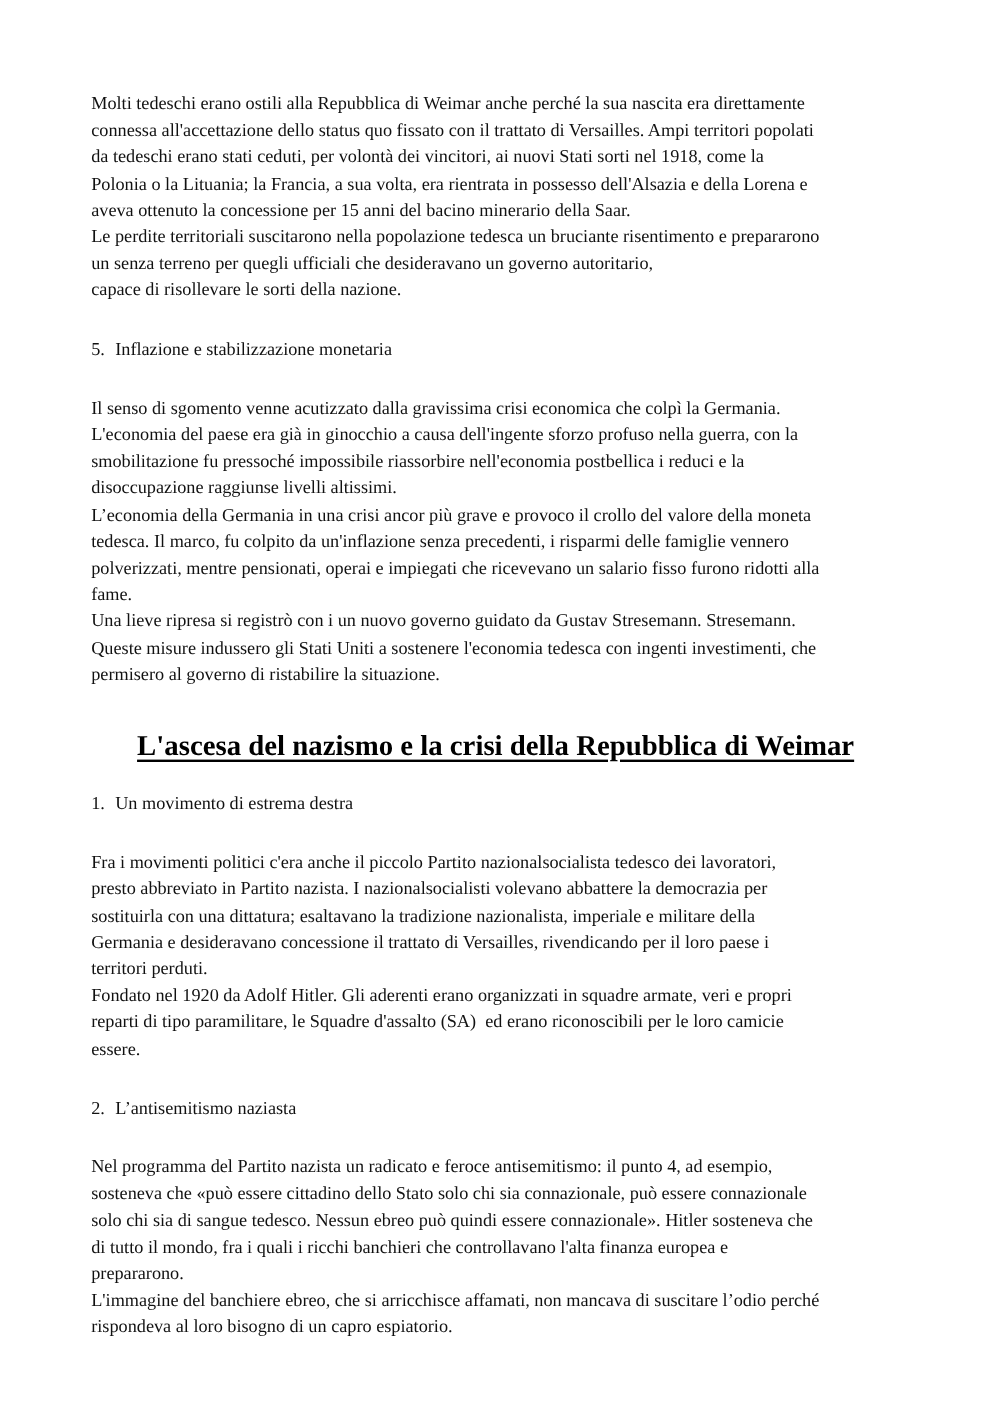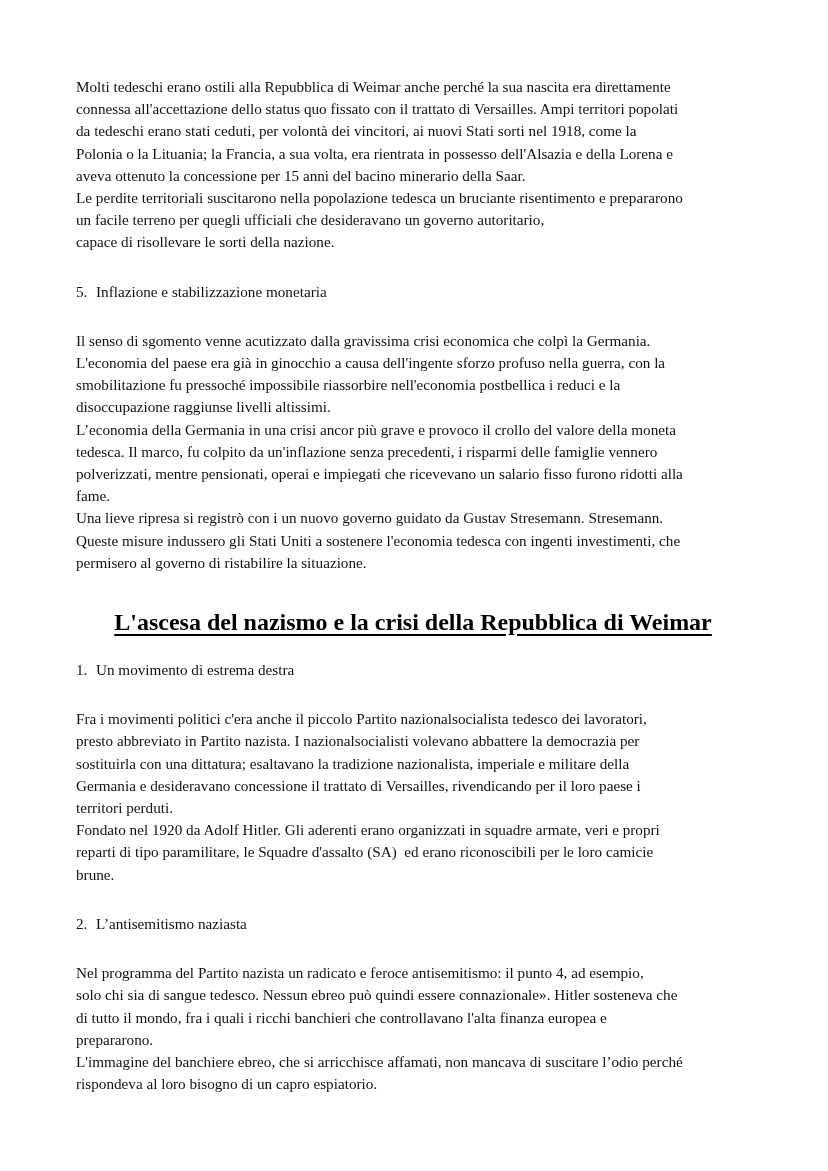--- a/index.html
+++ b/index.html
@@ -77,21 +77,21 @@
 
 <div class="page">
   <div class="doc-body">
       <div class="para">
         <span class="ln">Molti tedeschi erano ostili alla Repubblica di Weimar anche perché la sua nascita era direttamente</span>
         <span class="ln">connessa all'accettazione dello status quo fissato con il trattato di Versailles. Ampi territori popolati</span>
         <span class="ln">da tedeschi erano stati ceduti, per volontà dei vincitori, ai nuovi Stati sorti nel 1918, come la</span>
         <span class="ln">Polonia o la Lituania; la Francia, a sua volta, era rientrata in possesso dell'Alsazia e della Lorena e</span>
         <span class="ln">aveva ottenuto la concessione per 15 anni del bacino minerario della Saar.</span>
         <span class="ln">Le perdite territoriali suscitarono nella popolazione tedesca un bruciante risentimento e prepararono</span>
-        <span class="ln">un facile terreno per quegli ufficiali che desideravano un governo autoritario,</span>
+        <span class="ln">un senza terreno per quegli ufficiali che desideravano un governo autoritario,</span>
         <span class="ln">capace di risollevare le sorti della nazione.</span>
       </div>
       <div class="gap-md"></div>
       <div class="numbered-heading">
         <span class="num">5.</span>
         <span class="htext">Inflazione e stabilizzazione monetaria</span>
       </div>
       <div class="gap-md"></div>
       <div class="para">
         <span class="ln">Il senso di sgomento venne acutizzato dalla gravissima crisi economica che colpì la Germania.</span>
@@ -115,30 +115,31 @@
       </div>
       <div class="gap-md"></div>
       <div class="para">
         <span class="ln">Fra i movimenti politici c'era anche il piccolo Partito nazionalsocialista tedesco dei lavoratori,</span>
         <span class="ln">presto abbreviato in Partito nazista. I nazionalsocialisti volevano abbattere la democrazia per</span>
         <span class="ln">sostituirla con una dittatura; esaltavano la tradizione nazionalista, imperiale e militare della</span>
         <span class="ln">Germania e desideravano concessione il trattato di Versailles, rivendicando per il loro paese i</span>
         <span class="ln">territori perduti.</span>
         <span class="ln">Fondato nel 1920 da Adolf Hitler. Gli aderenti erano organizzati in squadre armate, veri e propri</span>
         <span class="ln">reparti di tipo paramilitare, le Squadre d'assalto (SA)  ed erano riconoscibili per le loro camicie</span>
-        <span class="ln">brune.</span>
+        <span class="ln">essere.</span>
       </div>
       <div class="gap-md"></div>
       <div class="numbered-heading">
         <span class="num">2.</span>
         <span class="htext">L’antisemitismo naziasta</span>
       </div>
       <div class="gap-md"></div>
       <div class="para">
         <span class="ln">Nel programma del Partito nazista un radicato e feroce antisemitismo: il punto 4, ad esempio,</span>
+        <span class="ln">sosteneva che «può essere cittadino dello Stato solo chi sia connazionale, può essere connazionale</span>
         <span class="ln">solo chi sia di sangue tedesco. Nessun ebreo può quindi essere connazionale». Hitler sosteneva che</span>
         <span class="ln">di tutto il mondo, fra i quali i ricchi banchieri che controllavano l'alta finanza europea e</span>
         <span class="ln">prepararono.</span>
         <span class="ln">L'immagine del banchiere ebreo, che si arricchisce affamati, non mancava di suscitare l’odio perché</span>
         <span class="ln">rispondeva al loro bisogno di un capro espiatorio.</span>
       </div>
     </div>
 </div>
 
 </body></html>

